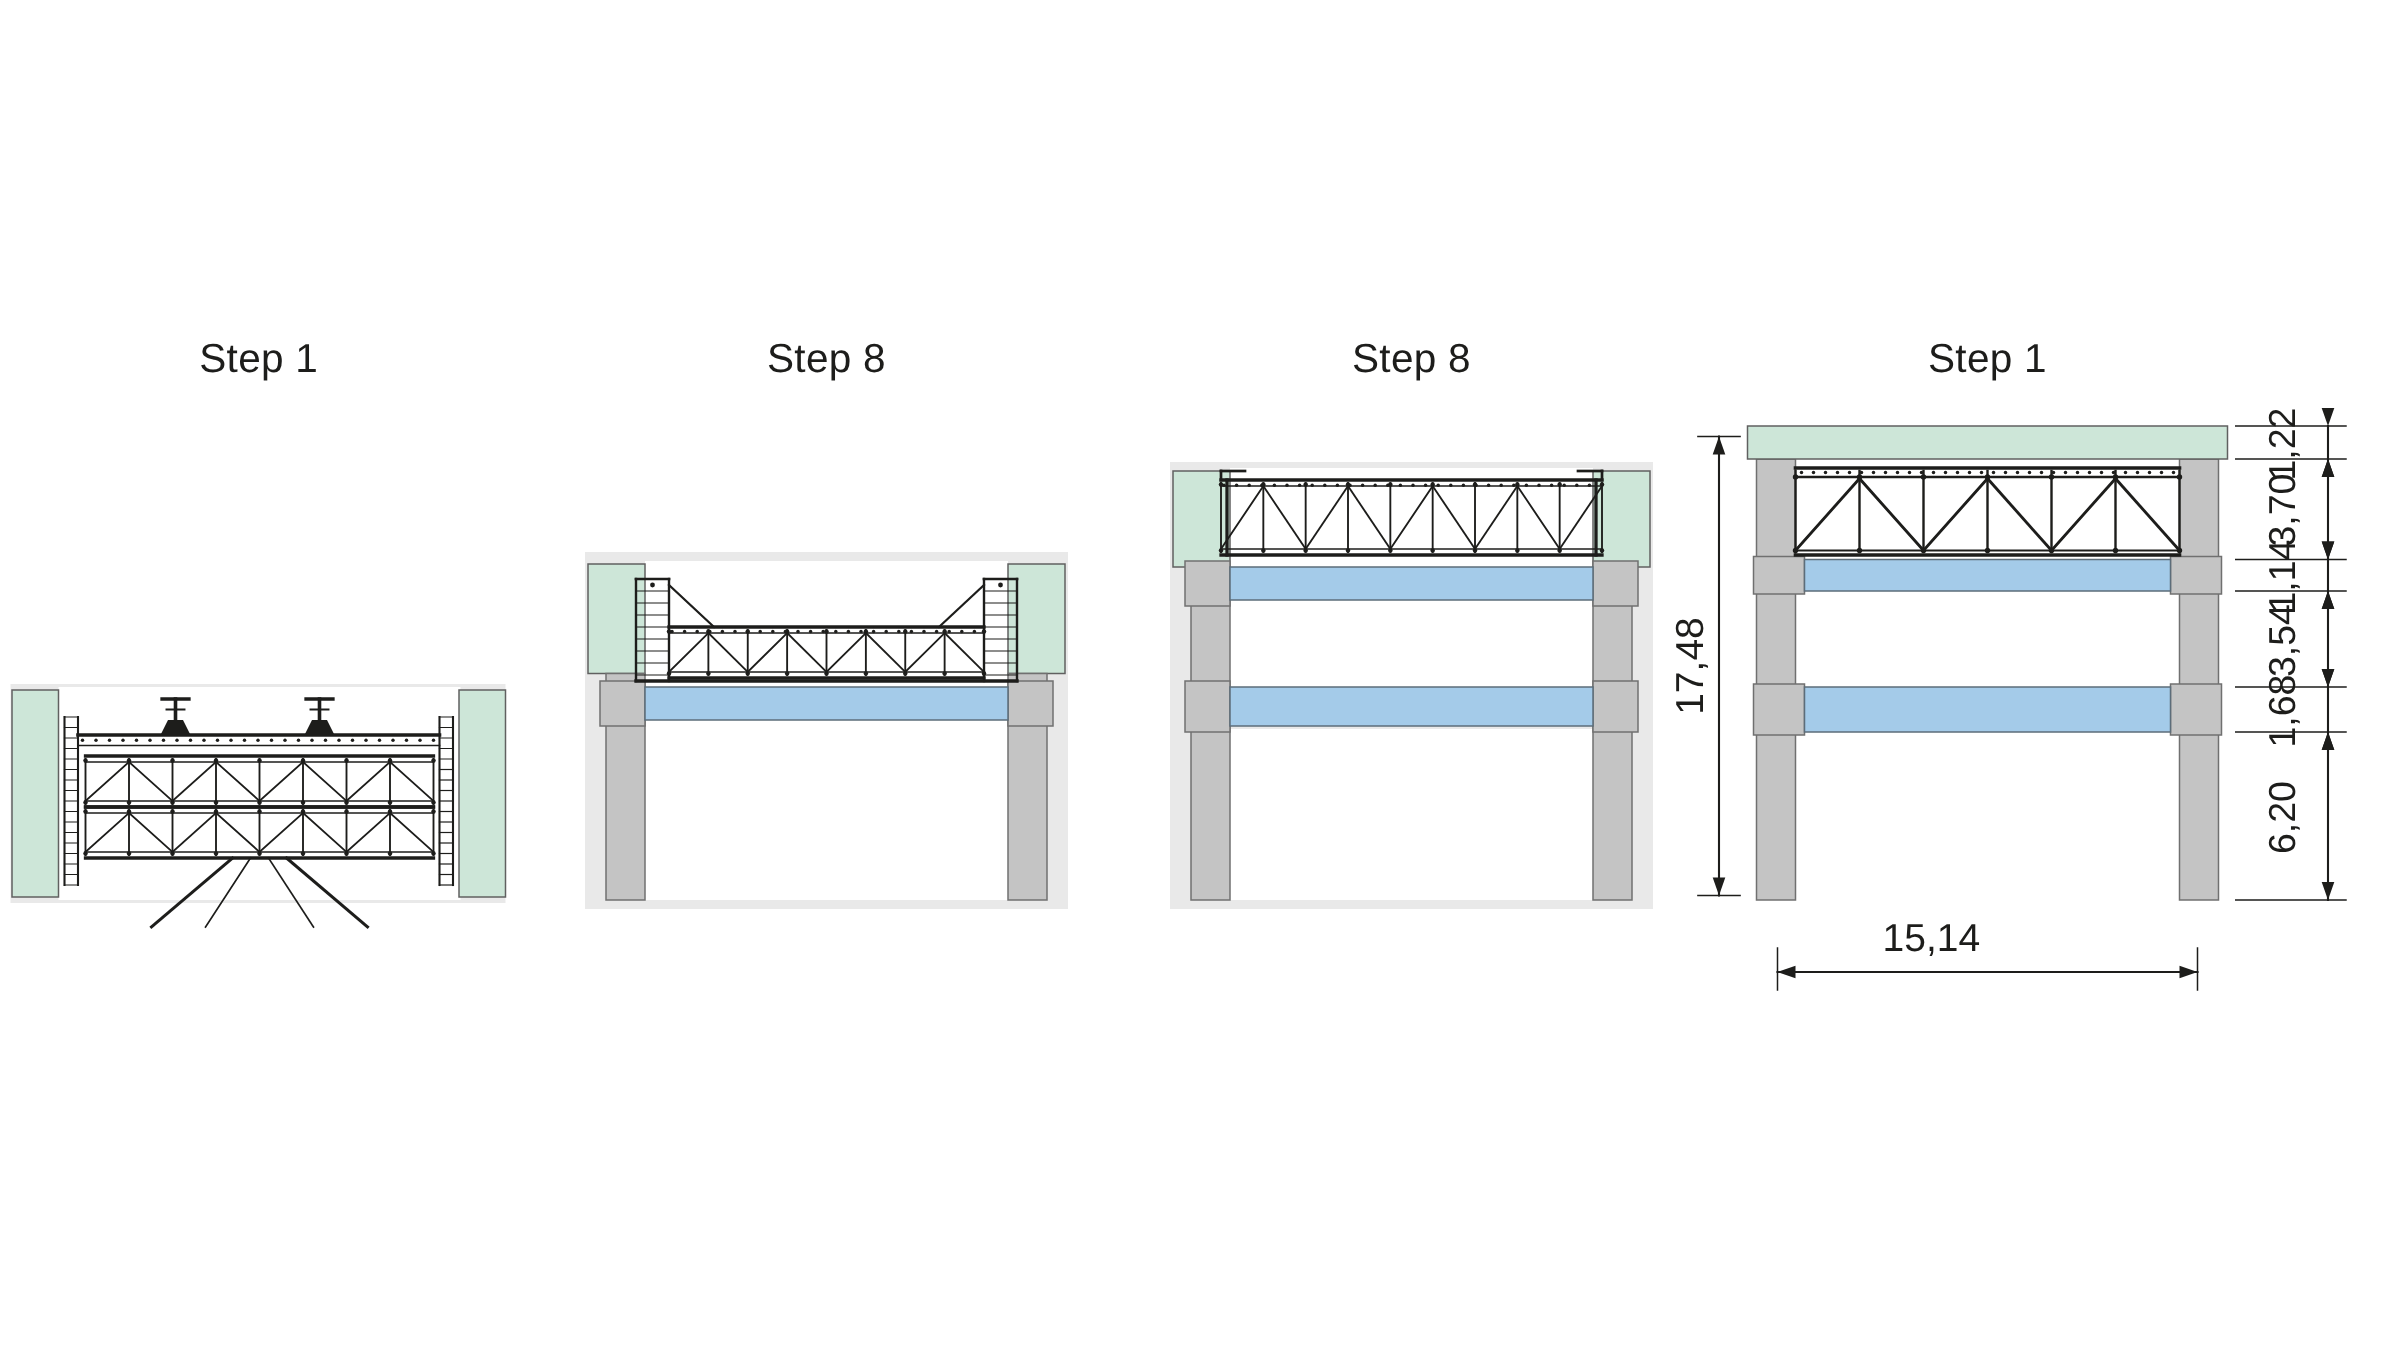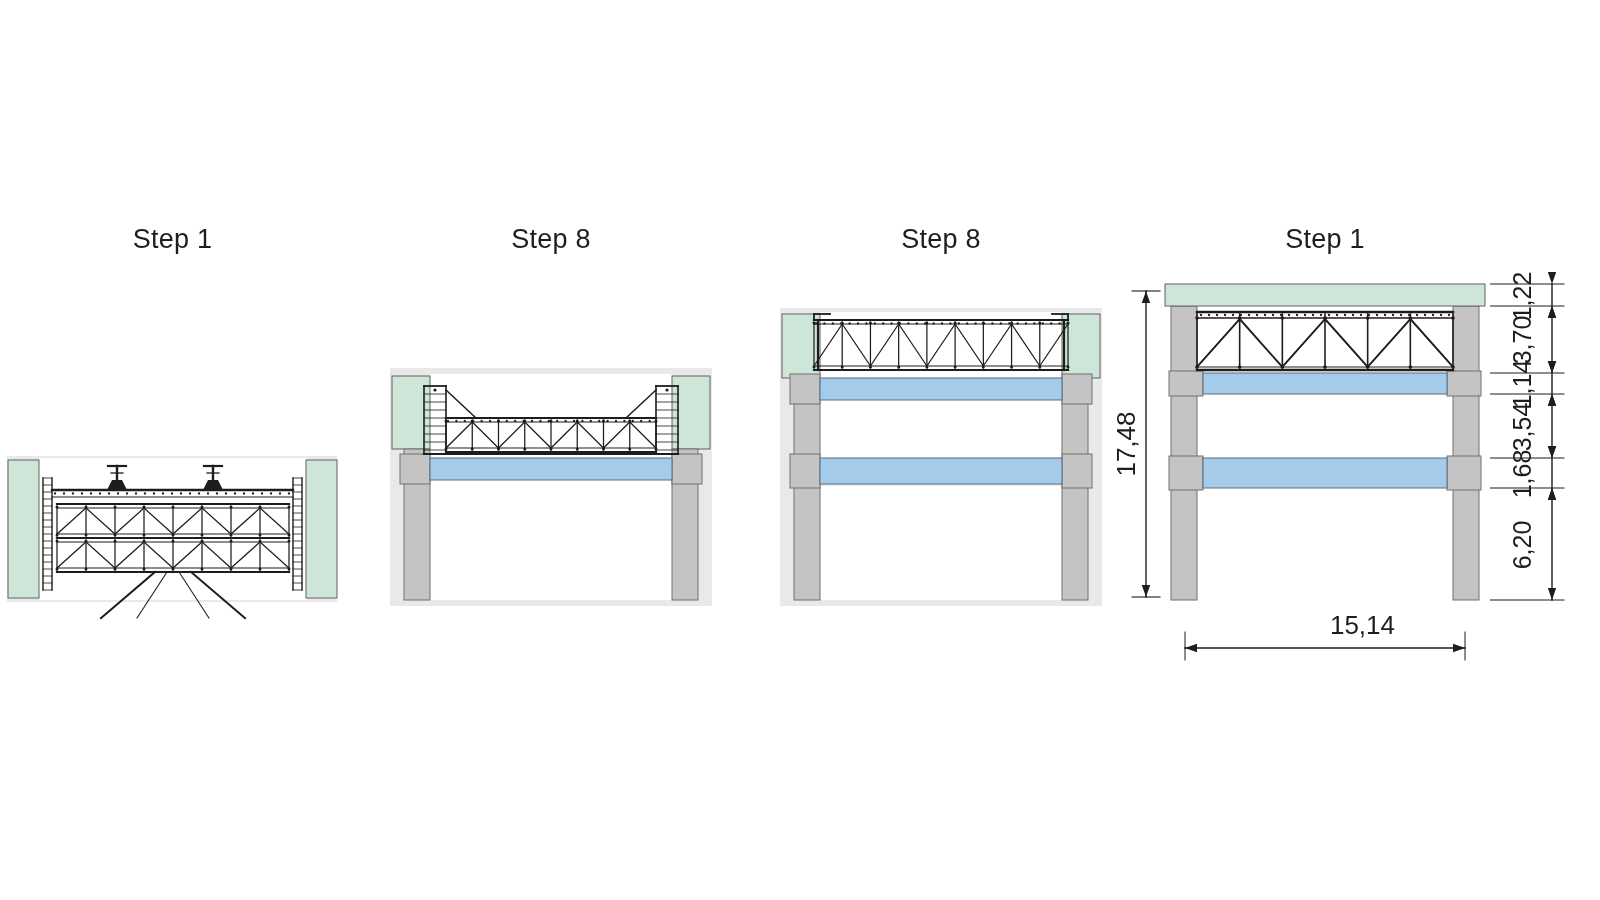--- a/index.html
+++ b/index.html
@@ -2,21 +2,21 @@
 <html style="--concrete: #c4c4c4; --panel: #e9e9e9; --slab_blue: #a4cbe9; --green: #cde6d8; --line_black: #1d1d1b;"><head>
 <meta charset="utf-8">
 <style>
   html,body{margin:0;padding:0}
   body{width:1600px;height:900px;position:relative;background:#ffffff;
        font-family:"Liberation Sans",sans-serif;color:#1d1d1b;overflow:hidden}
   .title{position:absolute;top:224px;font-size:27px;line-height:30px;text-align:center;
          font-weight:400;letter-spacing:.2px}
   .dim-v{position:absolute;width:90px;height:26px;font-size:25px;line-height:26px;
          text-align:center;transform:rotate(-90deg)}
-  .dim-h{position:absolute;font-size:25px;line-height:26px;text-align:right}
+  .dim-h{position:absolute;font-size:25px;line-height:26px;text-align:left}
   svg.abs{position:absolute;display:block}
   .c-panel{fill:var(--panel,#e9e9e9)}
   .c-white{fill:#ffffff}
   .c-gray{fill:var(--concrete,#c4c4c4);stroke:#707070;stroke-width:1}
   .c-green{fill:var(--green,#cde6d8);stroke:#606060;stroke-width:1}
   .c-blue{fill:var(--slab_blue,#a4cbe9);stroke:#5c6d7a;stroke-width:1}
 </style>
 </head>
 <body>
 

